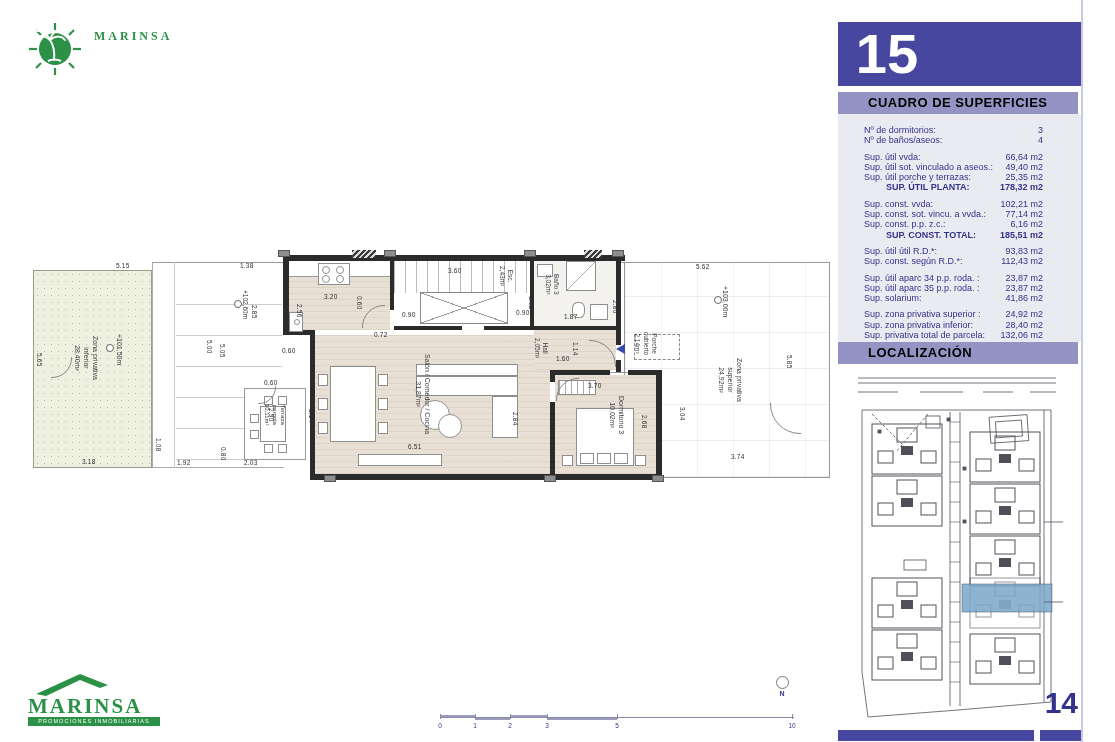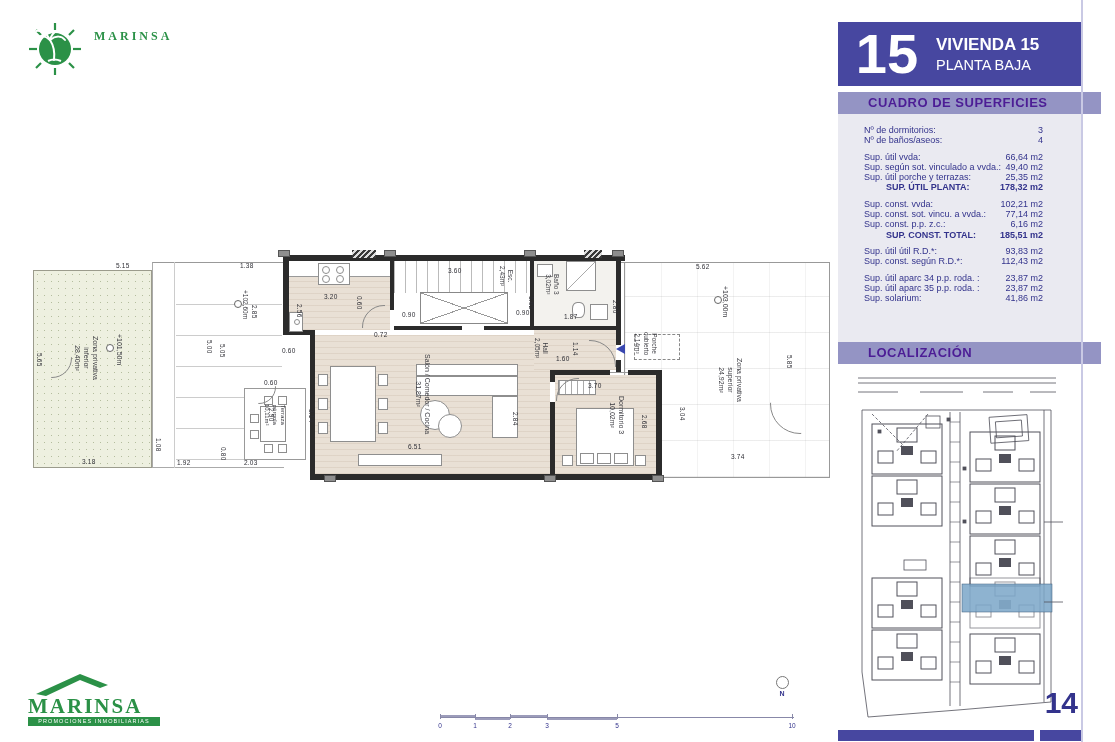--- a/index.html
+++ b/index.html
@@ -68,21 +68,21 @@
     font-size:21px;font-weight:bold;letter-spacing:2px;color:var(--green)}
   #logo-bottom .band2{position:absolute;left:2px;top:47px;width:132px;height:9px;background:var(--green);
     color:#fff;font-size:5.5px;letter-spacing:1.1px;text-align:center;line-height:9px;white-space:nowrap;overflow:hidden}
   
   #sb-header{position:absolute;left:838px;top:22px;width:245px;height:64px;background:var(--accent);
     display:flex;align-items:center;color:#fff}
   #sb-header .big{width:98px;text-align:center;font-size:56px;font-weight:bold;line-height:60px}
   #sb-header .tcol{display:flex;flex-direction:column;gap:2px}
   #sb-header .t1{font-size:17px;font-weight:bold}
   #sb-header .t2{font-size:14.5px}
-  .band{position:absolute;left:838px;width:263px;height:22px;background:var(--band);color:#4c1d95;
+  .band{position:absolute;left:838px;width:240px;height:22px;background:var(--band);color:#000000;
     font-size:13px;font-weight:bold;letter-spacing:.5px;line-height:22px;padding-left:30px;box-sizing:border-box}
   #sb-panel{position:absolute;left:838px;top:114px;width:245px;height:228px;background:var(--panel);
     padding-top:11px;box-sizing:border-box;overflow:hidden}
   .sgroup{margin-bottom:6px}
   .srow{display:flex;justify-content:space-between;padding:0 40px 0 26px;font-size:9px;
     line-height:10.3px;color:var(--ink)}
   .sl,.sv{white-space:nowrap}
   .stotal .sl{padding-left:22px;font-weight:bold}
   .stotal .sv{font-weight:bold}
   #page-num{position:absolute;left:1008px;top:686px;width:70px;text-align:right;
@@ -337,24 +337,20 @@
 <div id="logo-bottom">
   <svg width="120" height="26" viewBox="0 0 120 26" style="position:absolute;left:8px;top:0">
     <path d="M2,24 L46,4 L74,15 L66,18 L46,10 L12,26 Z" fill="#2b9147"></path>
   </svg>
   <div class="mname2">MARINSA</div>
   <div class="band2">PROMOCIONES INMOBILIARIAS</div>
 </div>
 
 <div id="sb-header">
   <div class="big">15</div>
-  <div class="tcol">
-    <div class="t1">VIVIENDA 15</div>
-    <div class="t2">PLANTA BAJA</div>
-  </div>
 </div>
 
 <div class="band" style="top:92px">CUADRO DE SUPERFICIES</div>
 
 <div id="sb-panel">
   <div>
       <div class="sgroup">
         <div class="srow">
           <span class="sl">Nº de dormitorios:</span>
           <span class="sv">3</span>
@@ -363,21 +359,21 @@
           <span class="sl">Nº de baños/aseos:</span>
           <span class="sv">4</span>
         </div>
       </div>
       <div class="sgroup">
         <div class="srow">
           <span class="sl">Sup. útil vvda:</span>
           <span class="sv">66,64 m2</span>
         </div>
         <div class="srow">
-          <span class="sl">Sup. según sot. vinculado a vvda.:</span>
+          <span class="sl">Sup. útil sot. vinculado a aseos.:</span>
           <span class="sv">49,40 m2</span>
         </div>
         <div class="srow">
           <span class="sl">Sup. útil porche y terrazas:</span>
           <span class="sv">25,35 m2</span>
         </div>
         <div class="srow stotal">
           <span class="sl">SUP. ÚTIL PLANTA:</span>
           <span class="sv">178,32 m2</span>
         </div>
@@ -415,20 +411,34 @@
           <span class="sl">Sup. útil aparc 34 p.p. roda. :</span>
           <span class="sv">23,87 m2</span>
         </div>
         <div class="srow">
           <span class="sl">Sup. útil aparc 35 p.p. roda. :</span>
           <span class="sv">23,87 m2</span>
         </div>
         <div class="srow">
           <span class="sl">Sup. solarium:</span>
           <span class="sv">41,86 m2</span>
+        </div>
+      </div>
+      <div class="sgroup">
+        <div class="srow">
+          <span class="sl">Sup. zona privativa superior :</span>
+          <span class="sv">24,92 m2</span>
+        </div>
+        <div class="srow">
+          <span class="sl">Sup. zona privativa inferior:</span>
+          <span class="sv">28,40 m2</span>
+        </div>
+        <div class="srow">
+          <span class="sl">Sup. privativa total de parcela:</span>
+          <span class="sv">132,06 m2</span>
         </div>
       </div>
     </div>
 </div>
 
 <div class="band" style="top:342px">LOCALIZACIÓN</div>
 
 <svg id="sitemap" width="218" height="348" viewBox="0 0 218 348" fill="none" stroke="#50505a" stroke-width="0.8">
   <defs>
     <g id="unit" fill="none" stroke="#50505a" stroke-width="1">

